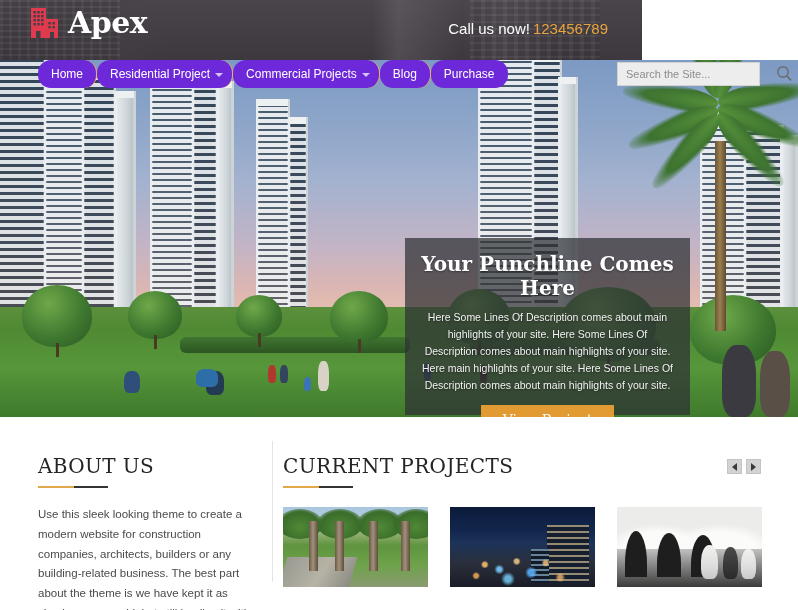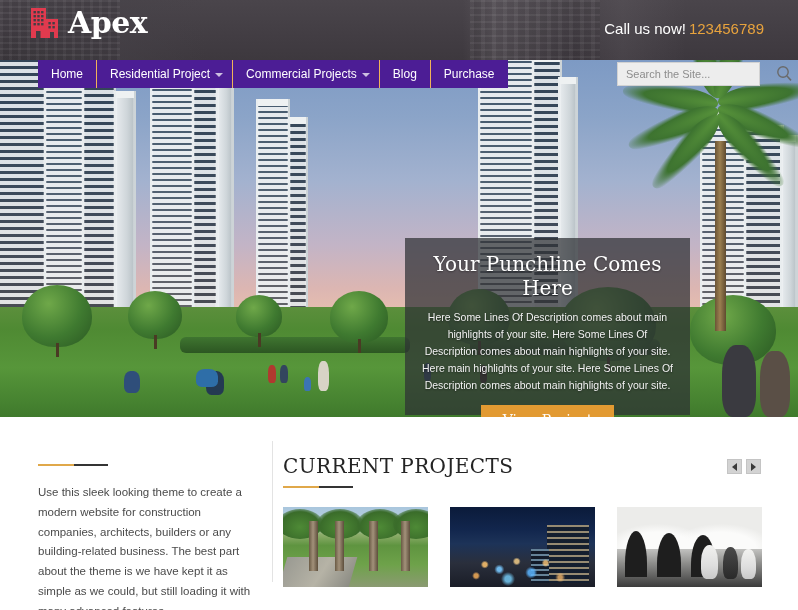--- a/index.html
+++ b/index.html
@@ -7,21 +7,21 @@
   html, body {
     width: 798px; height: 610px;
     overflow: hidden;
     background: #ffffff;
     font-family: "Liberation Sans", sans-serif;
   }
 
   
   .site-header {
     position: relative;
-    width: 798px; height: 60px;
+    width: 642px; height: 60px;
     background: #433e44;
     overflow: hidden;
   }
   .header-bg {
     position: absolute; inset: 0;
     background:
       linear-gradient(90deg, rgba(60,56,62,.0) 0%, rgba(70,66,72,.55) 14%, rgba(60,56,62,0) 26%),
       linear-gradient(90deg, rgba(255,255,255,0) 58%, rgba(150,144,150,.22) 62%, rgba(255,255,255,0) 72%),
       linear-gradient(90deg, rgba(255,255,255,0) 72%, rgba(120,114,120,.18) 78%, rgba(255,255,255,0) 86%),
       linear-gradient(180deg, #4a454b 0%, #3d383e 100%);
@@ -75,26 +75,27 @@
   }
   .nav-list {
     position: absolute; left: 38px; top: 0;
     display: flex; align-items: stretch; height: 28px;
     list-style: none;
   }
   .nav-item {
     display: flex; align-items: center; gap: 5px;
     height: 28px;
     padding: 0 13px;
-    background: #4c1d95;
+    background: #6d28d9;
     color: #ffffff;
     font-size: 12px;
     white-space: nowrap;
     border-right: 1px solid #f0b259;
     cursor: pointer;
+    border-radius: 13px;
   }
   .nav-item:last-child { border-right: none; }
   .nav-item.has-caret { padding-right: 9px; }
   .caret {
     width: 0; height: 0;
     border-left: 4px solid transparent;
     border-right: 4px solid transparent;
     border-top: 4px solid rgba(255,255,255,.72);
     margin-top: 2px;
   }
@@ -197,21 +198,21 @@
     width: 285px; height: 177px;
     background: rgba(46,48,52,.72);
     padding: 14px 16px 0;
     text-align: center;
     z-index: 5;
   }
   .caption-title {
     color: #ffffff;
     font-family: "DejaVu Serif", serif;
     font-size: 20px;
-    font-weight: normal;
+    font-weight: bold;
     line-height: 1.2;
     margin-bottom: 9px;
     text-shadow: 0 1px 2px rgba(0,0,0,.4);
   }
   .caption-text {
     color: #f2f2f2;
     font-size: 10.5px;
     line-height: 1.62;
     margin-bottom: 11px;
     text-shadow: 0 1px 2px rgba(0,0,0,.45);
@@ -510,20 +511,21 @@
     <h2 class="caption-title">Your Punchline Comes Here</h2>
     <p class="caption-text">Here Some Lines Of Description comes about main highlights of your site. Here Some Lines Of Description comes about main highlights of your site. Here main highlights of your site. Here Some Lines Of Description comes about main highlights of your site.</p>
     <button class="view-btn">View Project</button>
   </div>
 </section>
 
 <section class="content">
   <div class="col-divider"></div>
 
   <div class="about-col">
+    <h3 class="section-title">ABOUT US</h3>
     <div class="title-rule"></div>
     <p class="about-text">Use this sleek looking theme to create a modern website for construction companies, architects, builders or any building-related business. The best part about the theme is we have kept it as simple as we could, but still loading it with many advanced features.</p>
   </div>
 
   <div class="projects-col">
     <h3 class="section-title">CURRENT PROJECTS</h3>
     <div class="title-rule"></div>
 
     <div class="carousel-nav">
       <div class="car-btn">

